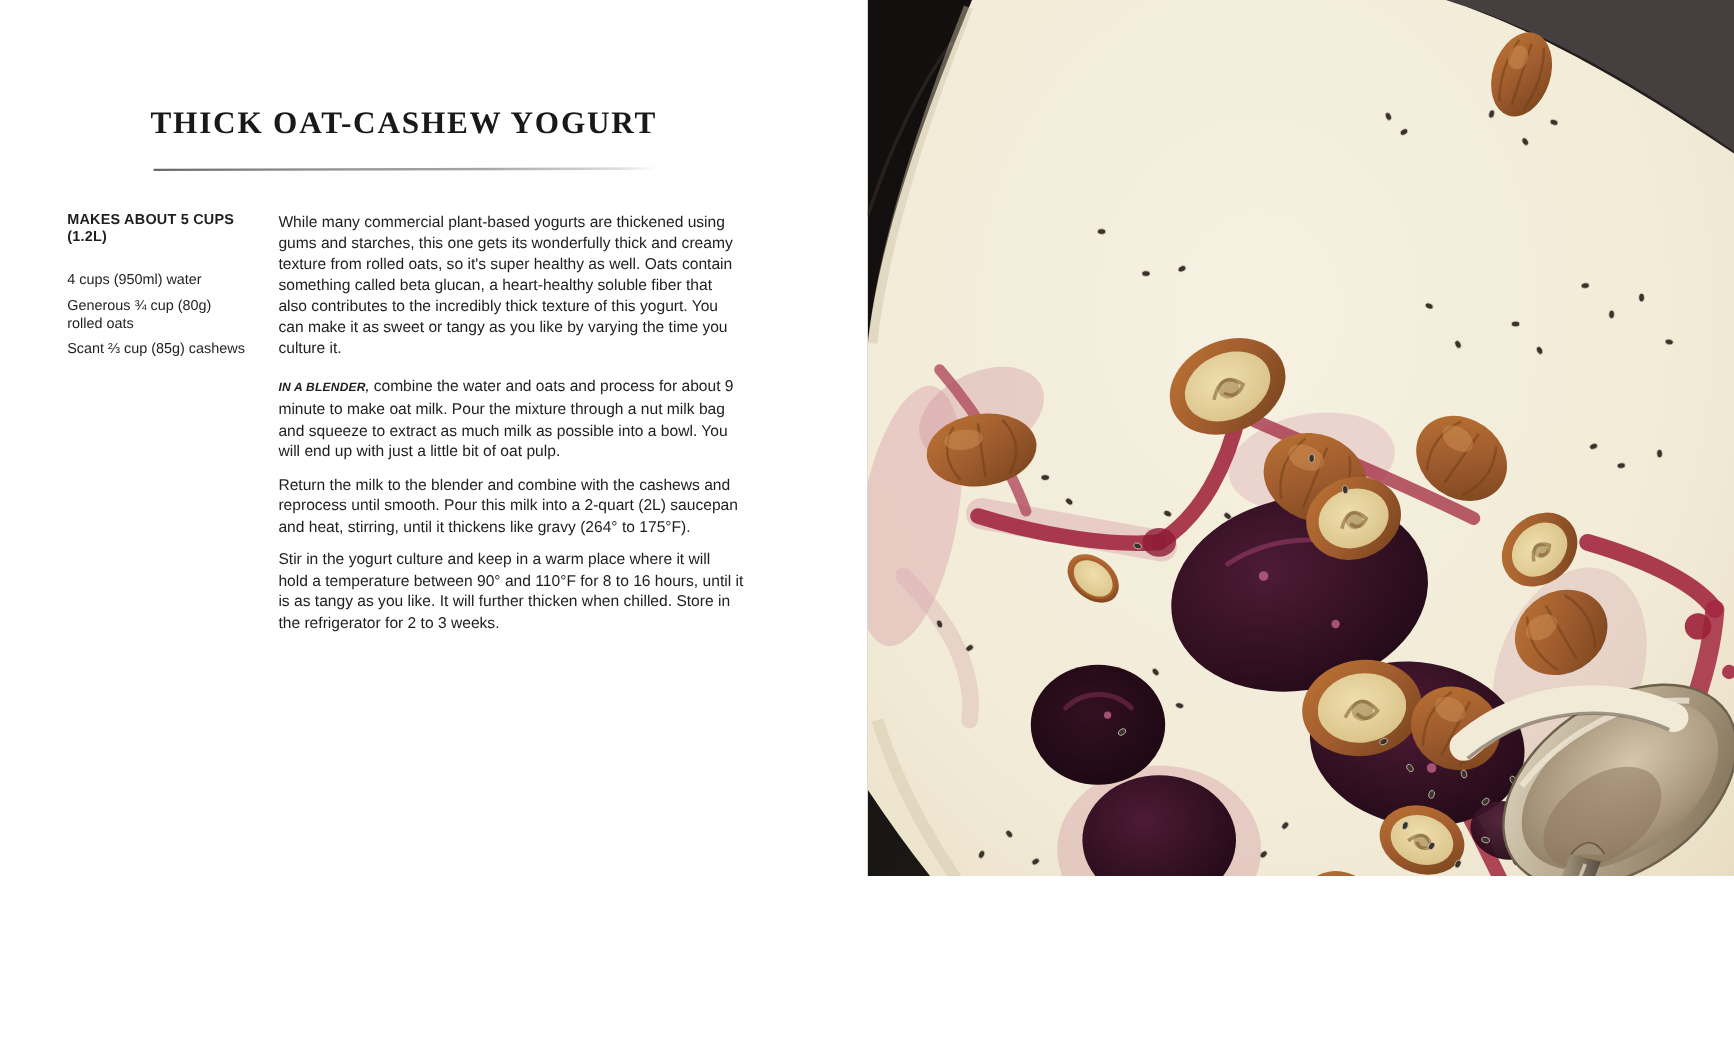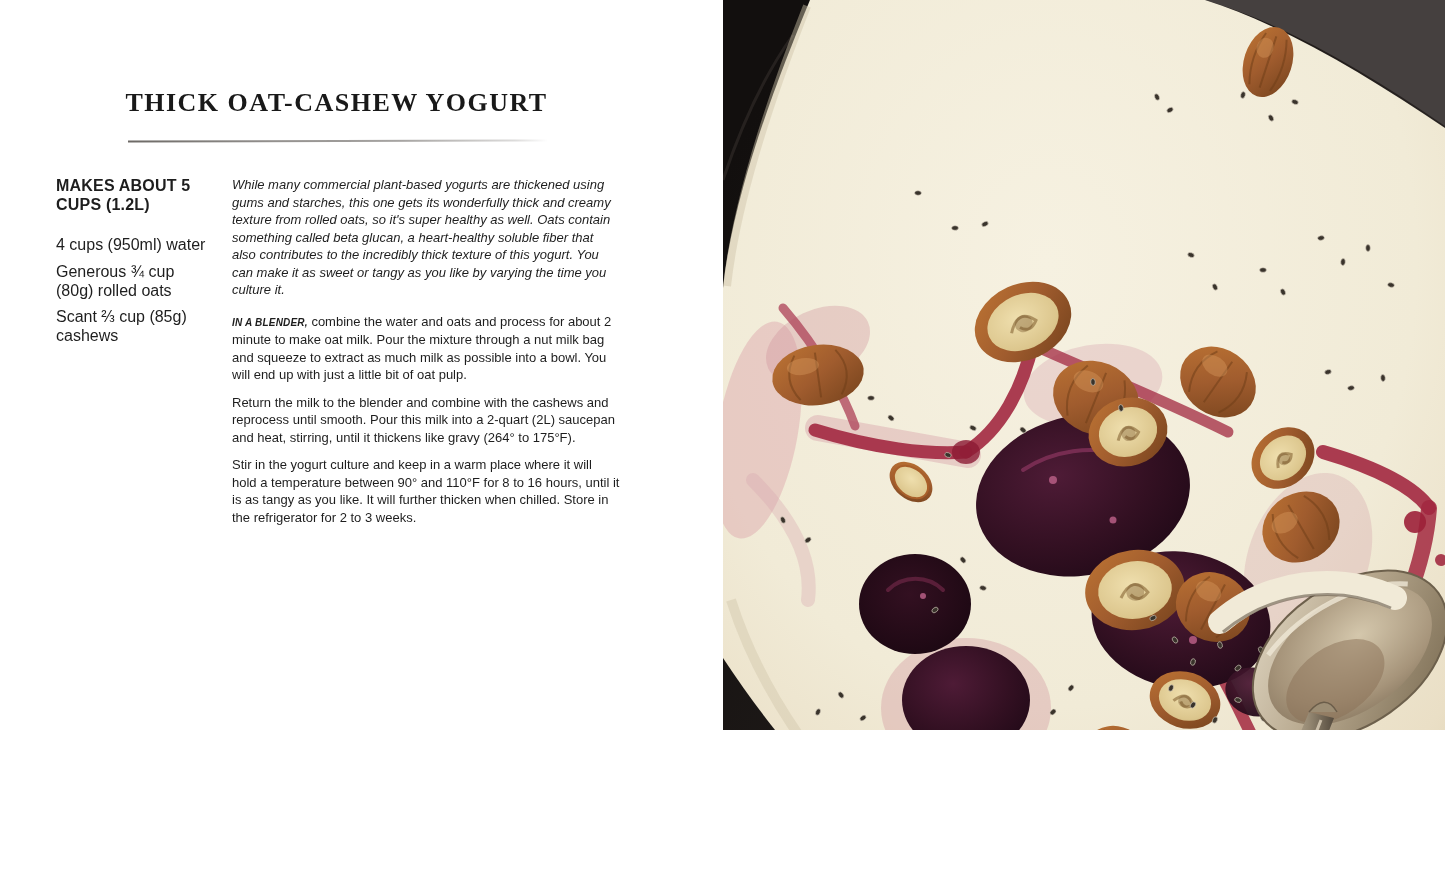--- a/index.html
+++ b/index.html
@@ -7,26 +7,26 @@
           font-family:"Liberation Sans", sans-serif;color:#1e1e1e;}
   
   .left-page{position:absolute;left:0;top:0;width:723px;height:874px;background:#ffffff;}
   .recipe-title{position:absolute;left:56px;top:88px;width:561px;margin:0;
       text-align:center;font-family:"Liberation Serif", serif;font-weight:700;
       font-size:26px;letter-spacing:1.5px;color:#191919;white-space:nowrap;}
   .title-rule{position:absolute;left:128px;top:140px;width:420px;height:2px;
       background:linear-gradient(90deg,rgba(60,55,50,.75) 0%,rgba(60,55,50,.55) 35%,
                  rgba(60,55,50,.45) 65%,rgba(60,55,50,.18) 92%,rgba(60,55,50,0) 100%);
       transform:rotate(-.15deg);}
-  .ingredients{position:absolute;left:56px;top:176px;width:152px;font-size:16px;line-height:1.2;}
+  .ingredients{position:absolute;left:56px;top:176px;width:152px;font-size:12px;line-height:1.2;}
   .yield{font-weight:700;letter-spacing:.2px;margin:0 0 21px 0;}
   .ing-item{margin:0 0 7px 0;}
   .body-col{position:absolute;left:232px;top:176px;width:388px;font-size:13px;line-height:17.5px;}
   .body-col p{margin:0 0 10px 0;}
-  .body-col p.intro{margin-bottom:14px;font-style:italic;}
+  .body-col p.intro{margin-bottom:14px;}
   .lead-in{font-weight:700;font-style:italic;font-size:10px;letter-spacing:.2px;}
   .page-number{position:absolute;left:55px;top:817px;font-family:"Liberation Serif", serif;
       font-size:20px;color:#2a2a2a;}
   .running-footer{position:absolute;left:509px;top:792px;font-size:8.5px;letter-spacing:1.9px;
       color:#8d8d8d;white-space:nowrap;}
   
   .photo{position:absolute;left:723px;top:0;width:722px;height:874px;}
   .photo svg{display:block;}
 </style>
 </head>
@@ -40,21 +40,21 @@
 
     <div class="ingredients">
       <p class="yield">MAKES ABOUT 5 CUPS (1.2L)</p>
       <p class="ing-item">4 cups (950ml) water</p>
       <p class="ing-item">Generous ¾ cup (80g) rolled oats</p>
       <p class="ing-item">Scant ⅔ cup (85g) cashews</p>
     </div>
 
     <div class="body-col">
       <p class="intro">While many commercial plant-based yogurts are thickened using gums and starches, this one gets its wonderfully thick and creamy texture from rolled oats, so it's super healthy as well. Oats contain something called beta glucan, a heart-healthy soluble fiber that also contributes to the incredibly thick texture of this yogurt. You can make it as sweet or tangy as you like by varying the time you culture it.</p>
-      <p><span class="lead-in">IN A BLENDER,</span> <span>combine the water and oats and process for about 2 minute to make oat milk. Pour the mixture through a nut milk bag and squeeze to extract as much milk as possible into a bowl. You will end up with just a little bit of oat pulp.</span></p>
+      <p><span class="lead-in">IN A BLENDER,</span> <span>combine the water and oats and process for about 9 minute to make oat milk. Pour the mixture through a nut milk bag and squeeze to extract as much milk as possible into a bowl. You will end up with just a little bit of oat pulp.</span></p>
       <p><span>Return the milk to the blender and combine with the cashews and reprocess until smooth. Pour this milk into a 2-quart (2L) saucepan and heat, stirring, until it thickens like gravy (264° to 175°F).</span></p>
       <p><span>Stir in the yogurt culture and keep in a warm place where it will hold a temperature between 90° and 110°F for 8 to 16 hours, until it is as tangy as you like. It will further thicken when chilled. Store in the refrigerator for 2 to 3 weeks.</span></p>
     </div>
 
     <div class="page-number">86</div>
     <div class="running-footer">THE VEGAN CREAMERY</div>
   </div>
 
   <div class="photo">
     <svg width="722" height="874" viewBox="0 0 722 874" role="img">

